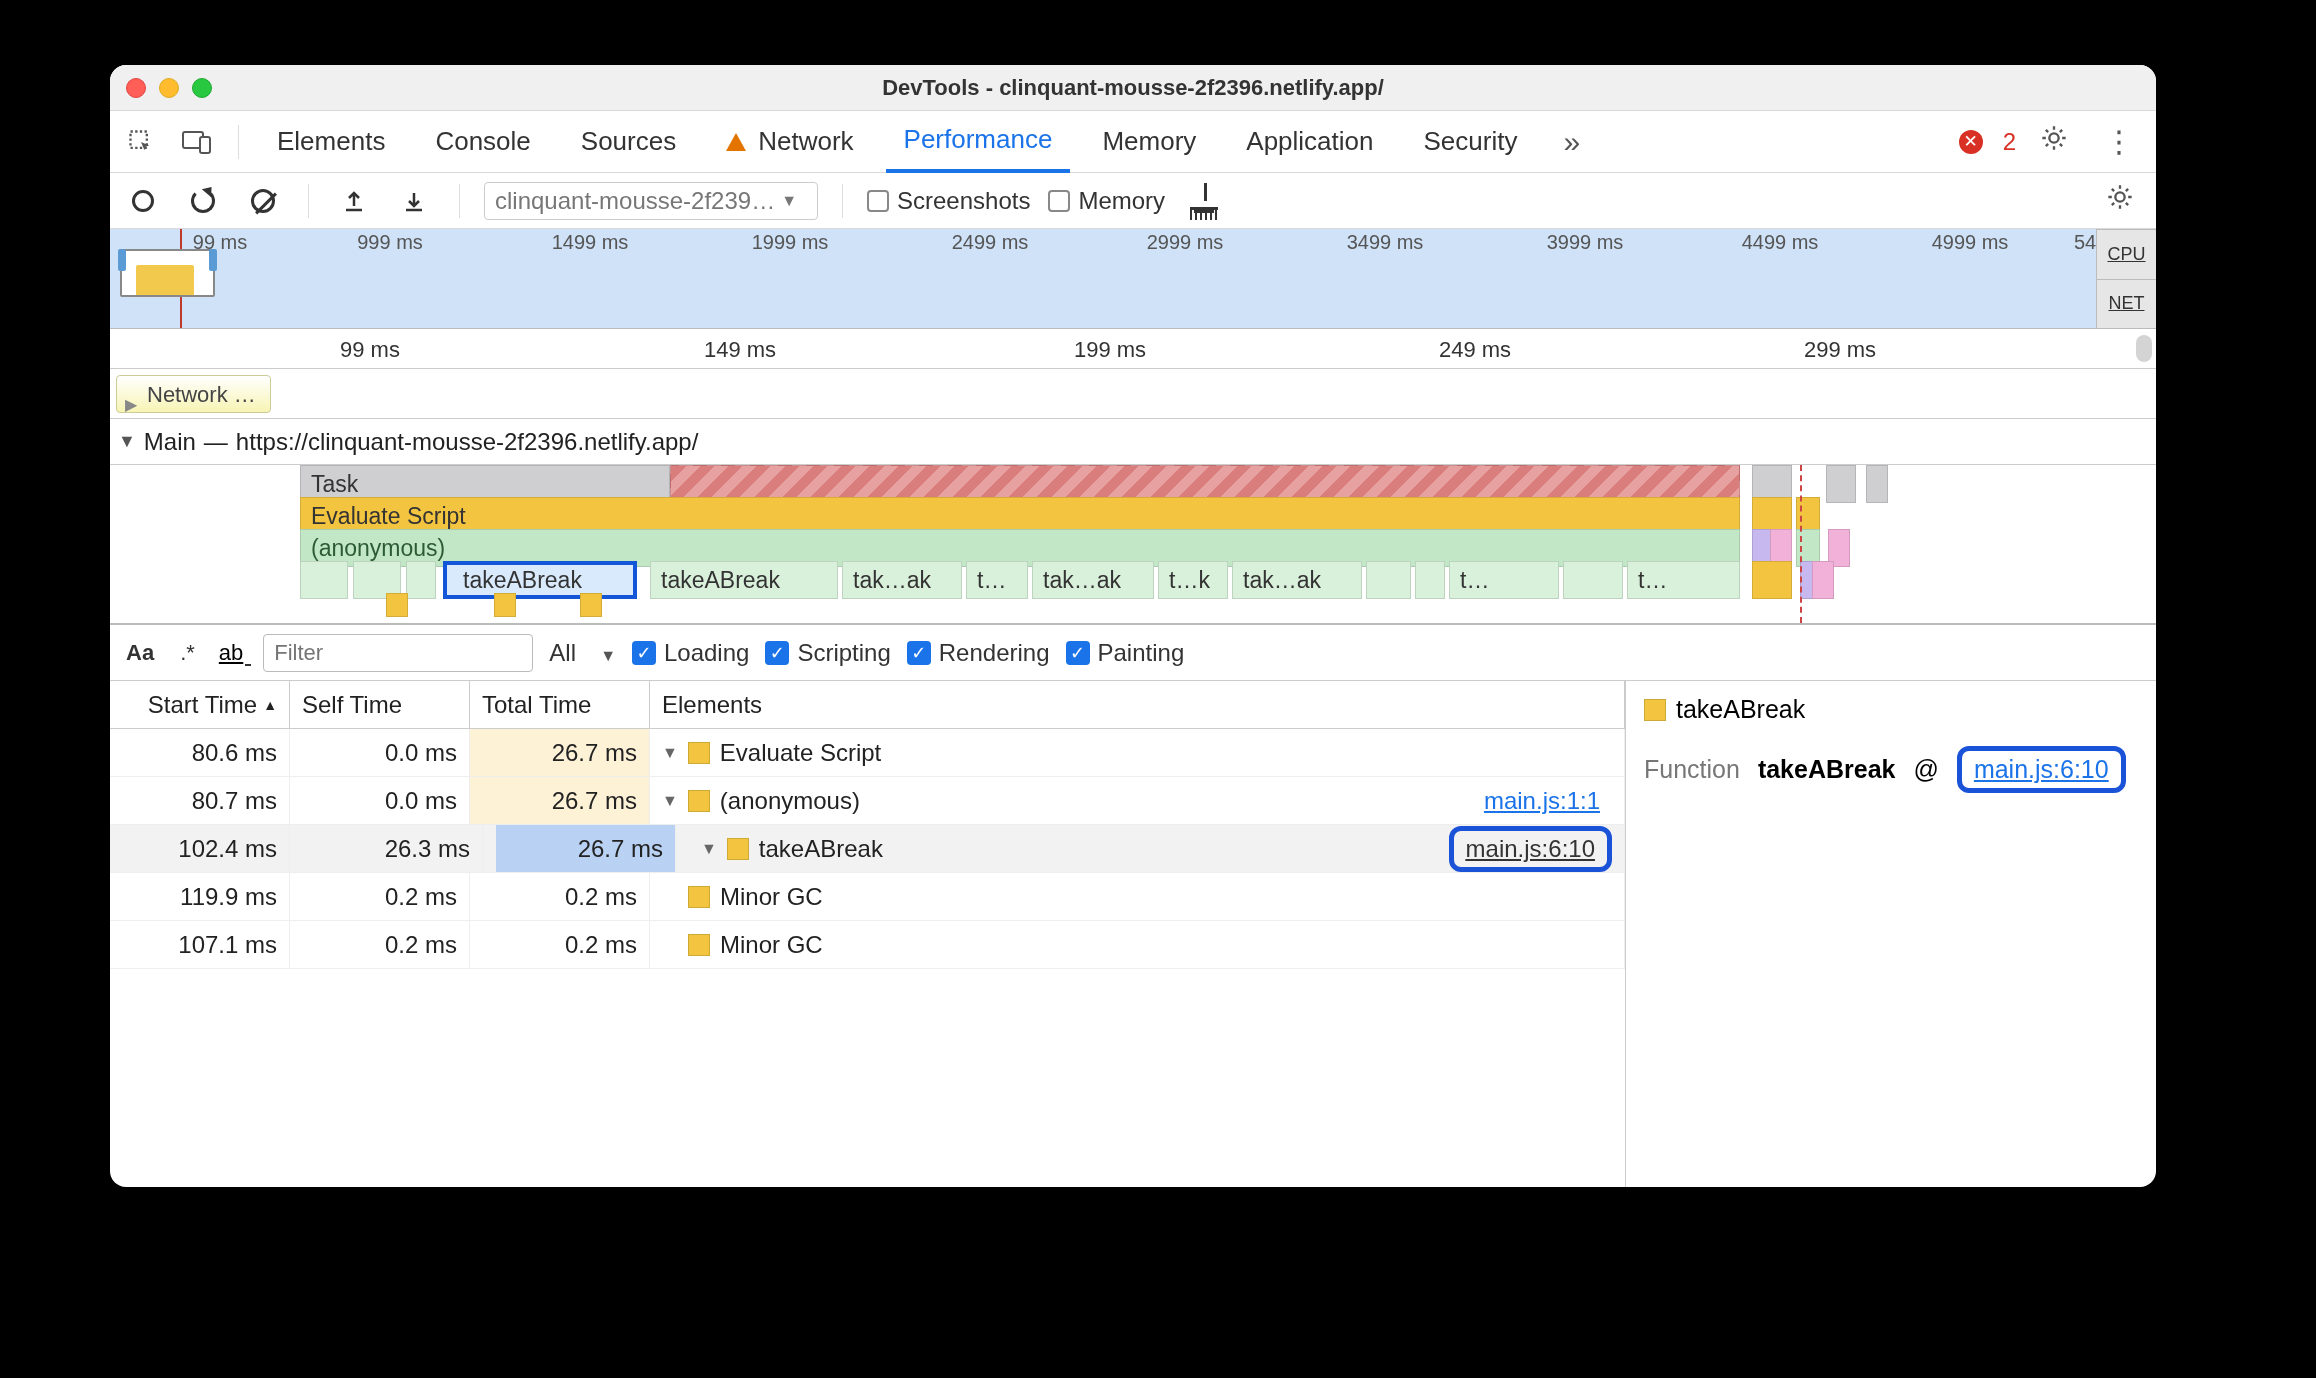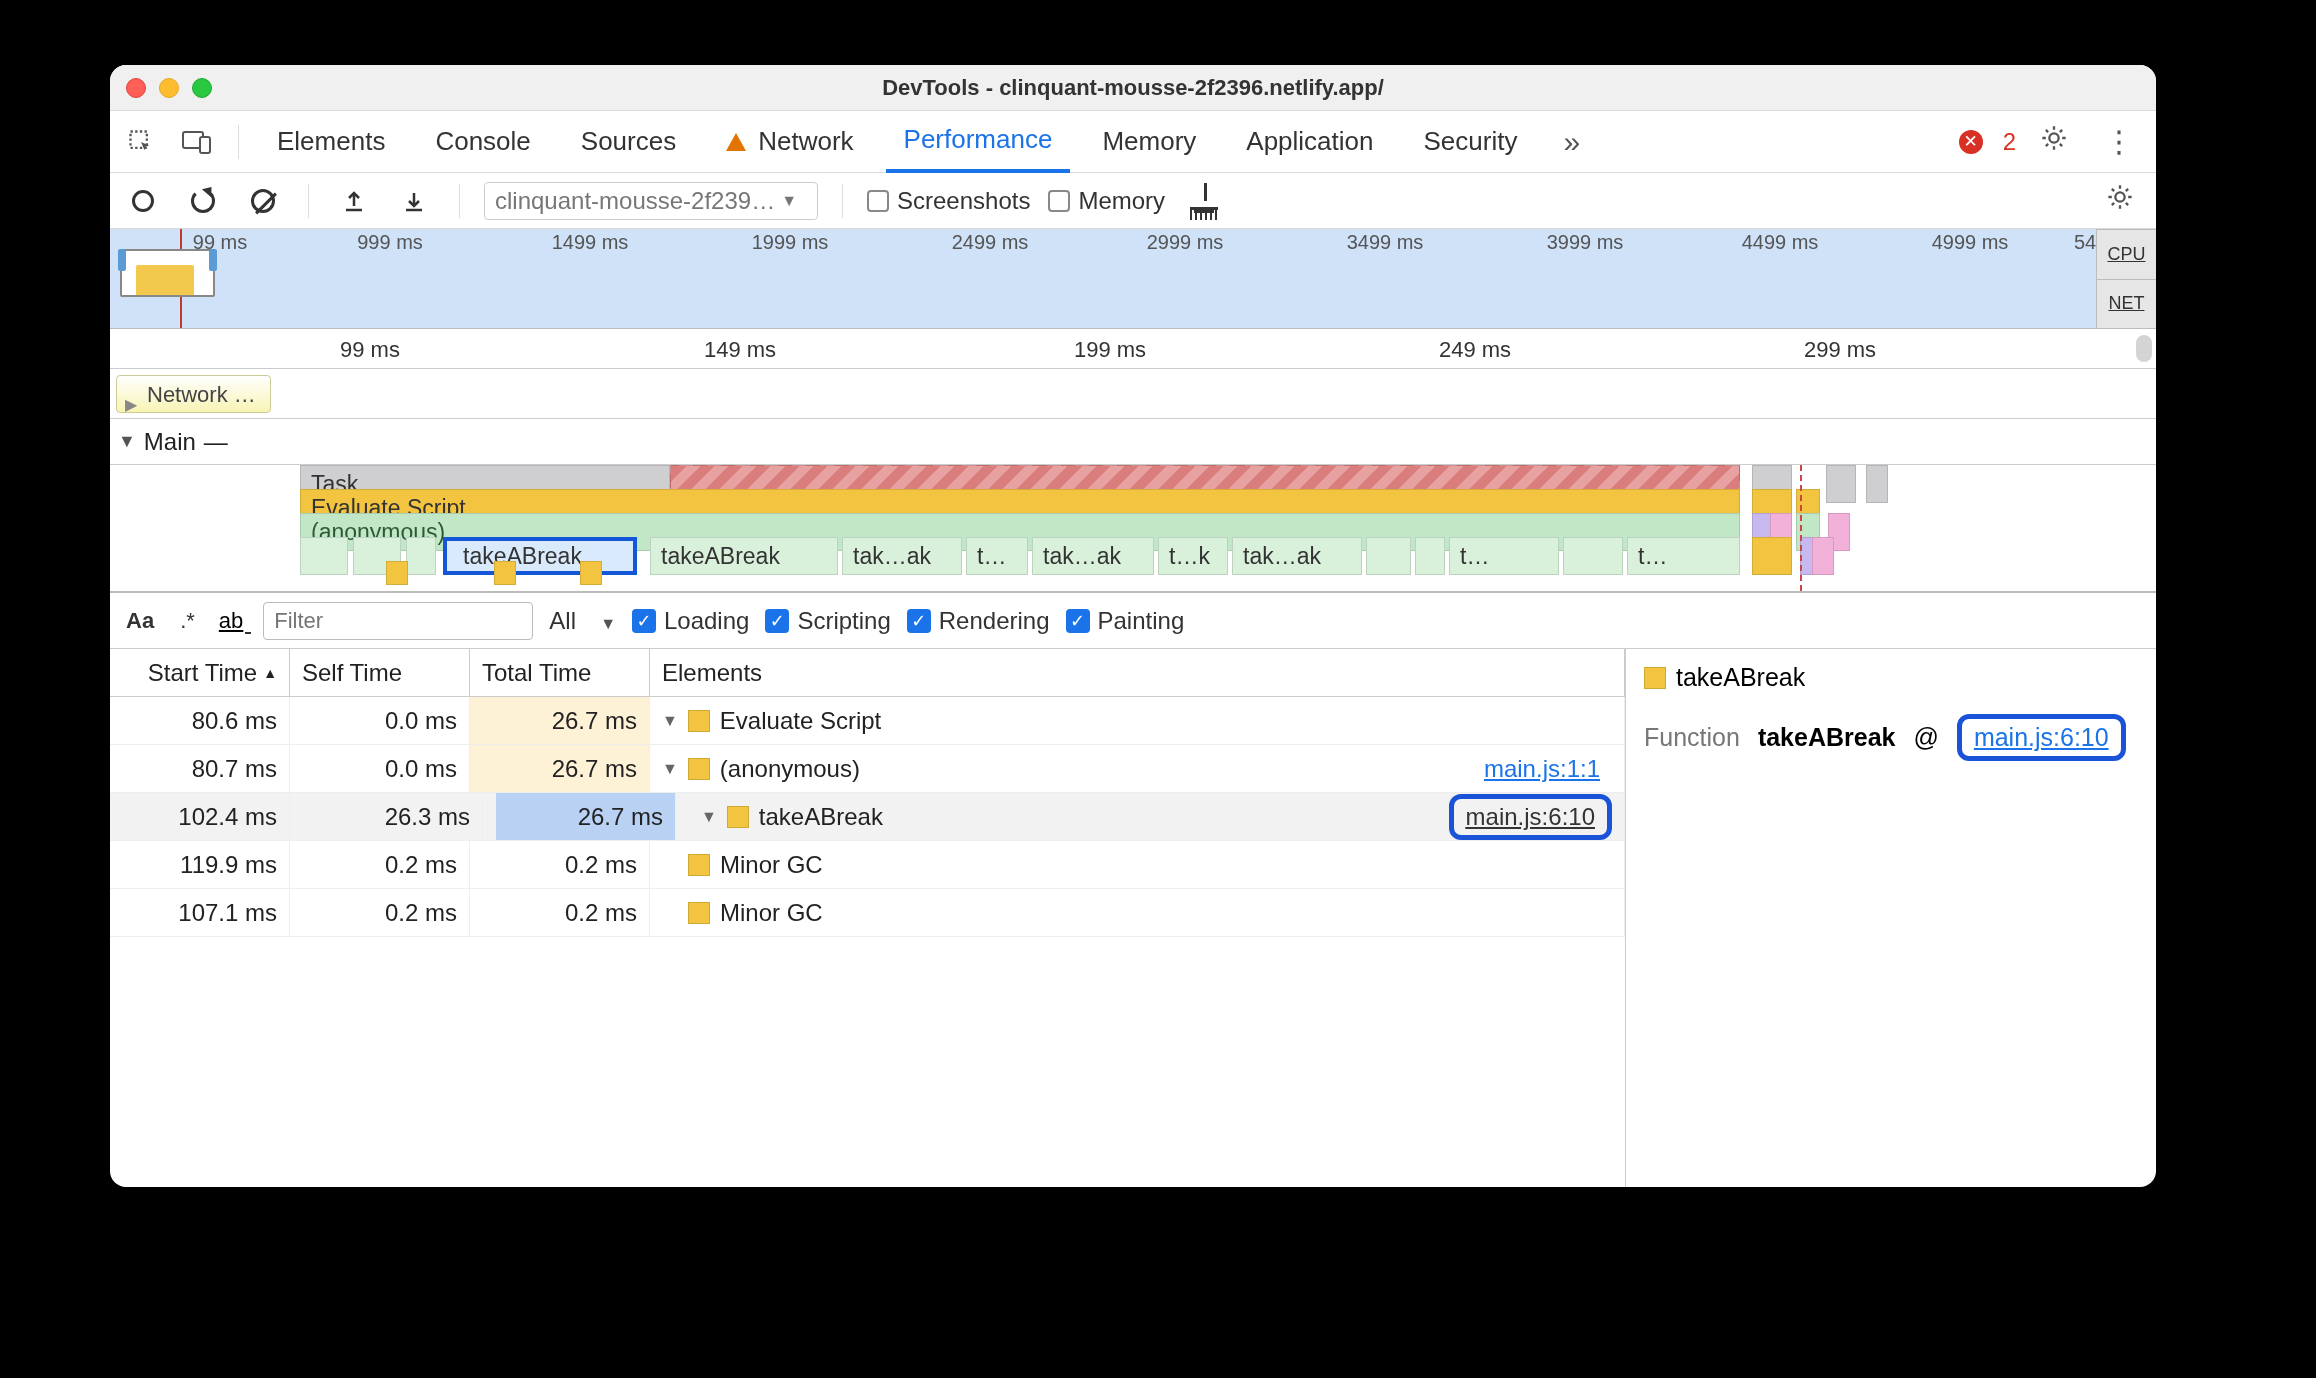--- a/index.html
+++ b/index.html
@@ -64,21 +64,21 @@
   .scrollthumb { position: absolute; right: 4px; top: 6px; bottom: 6px; width: 16px; background: #d4d4d4; border-radius: 8px;}
   
   .netrow { height: 50px; border-bottom: 1px solid #ccc; position: relative; }
   .netchip { position: absolute; left: 6px; top: 6px; height: 38px; line-height:38px; padding: 0 14px 0 30px; background: linear-gradient(#fff,#f7f4b4); border: 1px solid #cc9; border-radius: 4px; color:#444; font-size:22px;}
   .netchip::before { content:"▶"; color:#888; position:absolute; left:8px; font-size:16px; top:10px;}
   
   .mainhdr { height: 46px; display: flex; align-items: center; padding: 0 8px; gap: 8px; border-bottom: 1px solid #ccc; font-size:24px; color:#222;}
   .mainhdr .tri { color: #555; font-size: 18px; }
   
   .flame { position: relative; border-bottom: 2px solid #bbb; }
-  .frow { height: 24px; position: relative; }
+  .frow { height: 32px; position: relative; }
   .fblock { position: absolute; height: 38px; display:flex; align-items:center; padding:0 10px; font-size:23px; color:#333; white-space:nowrap; overflow:hidden; border:1px solid rgba(0,0,0,0.12);}
   .c-gray { background:#cfcfd1; }
   .c-hatch { background: repeating-linear-gradient(-45deg, #e8a1a1 0 10px, #d97d7d 10px 20px); }
   .c-yellow { background:#f2c440; }
   .c-green { background:#c2e7c6; color:#2c5a33;}
   .c-green2 { background:#d9f0db; }
   .c-pink { background:#f2b1d9; }
   .c-purple { background:#c7b8ef; }
   .selbox { border: 4px solid #1357d8 !important; background:#d9eafc; }
   .flame .redcursor { position: absolute; top:0; bottom:0; border-left: 2px dashed #c44; left: 1690px;}
@@ -284,20 +284,21 @@
   <div class="netrow">
     <div class="netchip">
       <span>Network …</span>
     </div>
   </div>
 
   <div class="mainhdr">
     <span class="tri">▼</span>
     <span>Main</span>
     <span> — </span>
+    <span>https://clinquant-mousse-2f2396.netlify.app/</span>
   </div>
 
   <div class="flame">
 
     <div class="frow">
       <div class="fblock c-gray" style="left:190px; width:370px;">
         <span>Task</span>
       </div>
       <div class="fblock c-hatch" style="left:560px; width:1070px;"></div>
       <div class="fblock c-gray" style="left:1642px; width:40px;"></div>

